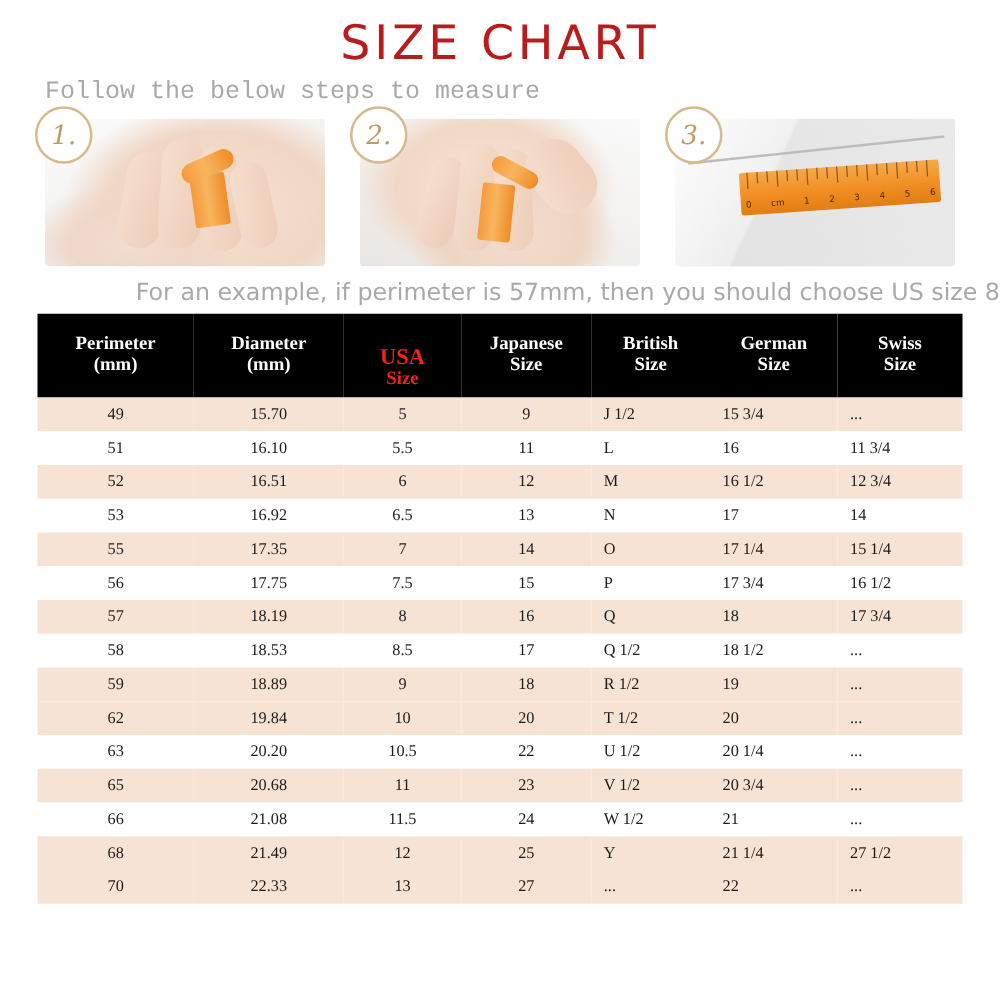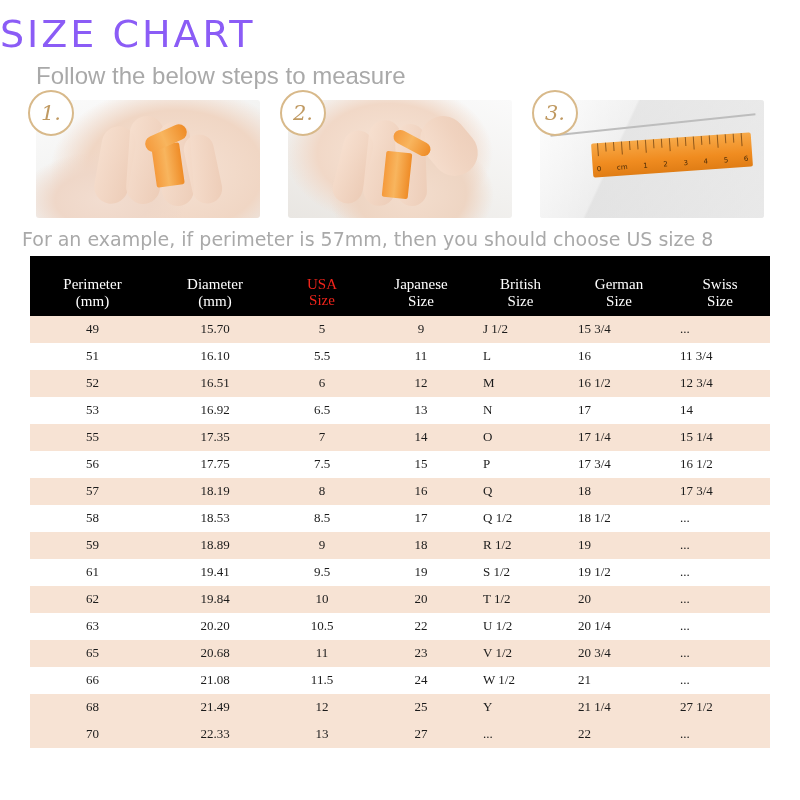--- a/index.html
+++ b/index.html
@@ -13,34 +13,34 @@
     font-family: "Liberation Sans", sans-serif;
     overflow: hidden;
   }
   .page {
     position: relative;
     width: 800px;
     height: 800px;
     box-sizing: border-box;
   }
   .title {
-    text-align: left;
+    text-align: center;
     font-size: 38px;
     letter-spacing: 3px;
-    color: #8b5cf6;
+    color: #b91c1c;
     font-weight: normal;
     margin: 12px 0 0 0;
     font-family: "DejaVu Sans", sans-serif;
   }
   .subtitle {
-    font-size: 24px;
+    font-size: 20px;
     color: #a9a9a9;
     margin: 6px 0 0 36px;
     font-weight: normal;
-    font-family: Liberation Sans, sans-serif;
+    font-family: Liberation Mono, monospace;
   }
   .steps {
     display: flex;
     justify-content: space-between;
     margin: 10px 36px 0 36px;
   }
   .step {
     position: relative;
     width: 224px;
     height: 118px;
@@ -146,46 +146,48 @@
     width: 206px;
     height: 2px;
     background: #bdbdbd;
     transform: rotate(-6deg);
   }
   .example {
     font-size: 19px;
     color: #a9a9a9;
     margin: 10px 0 6px 22px;
     font-family: "DejaVu Sans", sans-serif;
+    text-align: right;
   }
   table.size-chart {
     width: 740px;
     margin: 0 auto;
     border-collapse: collapse;
     table-layout: fixed;
     font-family: "Liberation Serif", serif;
   }
   table.size-chart th {
     background: #000000;
     color: #ffffff;
     font-size: 15px;
-    font-weight: normal;
-    padding: 20px 2px 6px 2px;
+    font-weight: bold;
+    padding: 5px 2px 6px 2px;
     line-height: 1.12;
     text-align: center;
     border: none;
     font-family: "Liberation Serif", serif;
   }
   table.size-chart th.usa {
     color: #f0241b;
   }
   table.size-chart th.usa .big {
-    font-size: 15px;
+    font-size: 18px;
     display: block;
     line-height: 1.05;
+    margin-top: 20px;
   }
   table.size-chart th.left-pad {
   }
   table.size-chart td {
     font-size: 13px;
     color: #1b1b1b;
     padding: 4px 4px;
     height: 19px;
     border: none;
     text-align: center;
@@ -398,29 +400,20 @@
         </tr>
         <tr class="even">
           <td>59</td>
           <td>18.89</td>
           <td>9</td>
           <td>18</td>
           <td class="leftish">R 1/2</td>
           <td class="leftish">19</td>
           <td class="leftish">...</td>
         </tr>
-        <tr class="odd">
-          <td>61</td>
-          <td>19.41</td>
-          <td>9.5</td>
-          <td>19</td>
-          <td class="leftish">S 1/2</td>
-          <td class="leftish">19 1/2</td>
-          <td class="leftish">...</td>
-        </tr>
         <tr class="even">
           <td>62</td>
           <td>19.84</td>
           <td>10</td>
           <td>20</td>
           <td class="leftish">T 1/2</td>
           <td class="leftish">20</td>
           <td class="leftish">...</td>
         </tr>
         <tr class="odd">

